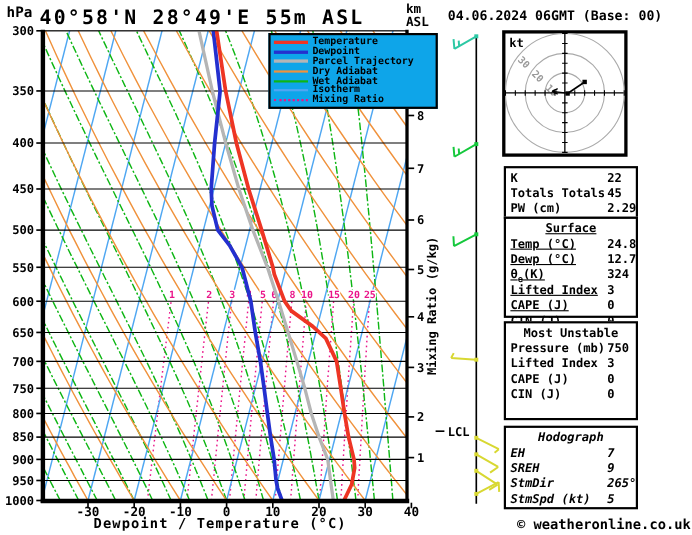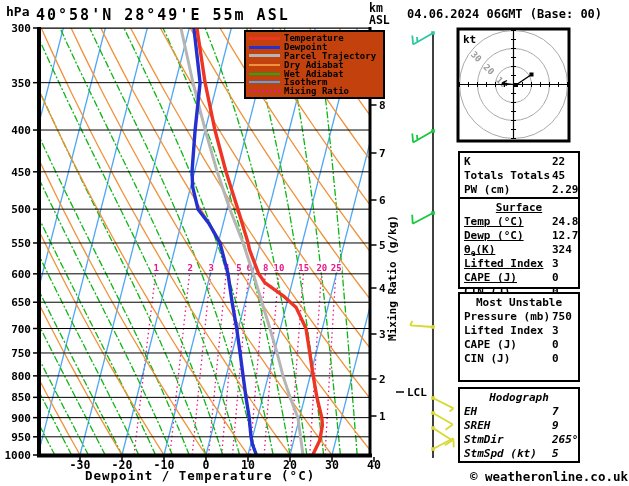--- a/index.html
+++ b/index.html
@@ -1,26 +1,26 @@
 <!DOCTYPE html>
 <html><head>
 <meta charset="utf-8">
 <style>
   html,body{margin:0;padding:0;background:#fff}
   .screen{position:relative;width:629px;height:486px;background:#fff;overflow:hidden;
           font-family:"DejaVu Sans Mono","Liberation Mono",monospace;color:#000}
   svg{position:absolute;left:0;top:0}
   .t{position:absolute;font-weight:bold;white-space:pre}
   .hpa{left:6px;top:4px;font-size:13px}
-  .title{left:36px;top:6px;font-size:15px;letter-spacing:2px}
+  .title{left:36px;top:6px;font-size:18px;letter-spacing:2px}
   .kmasl{left:369px;top:2px;font-size:11.5px;line-height:12px}
   .date{left:407px;top:7px;font-size:12px}
   .xlabel{left:85px;top:468px;width:240px;text-align:left;font-size:12.5px;letter-spacing:1px}
   .footer{left:430px;top:469px;width:198px;text-align:right;font-size:12.5px}
-  .legend{position:absolute;left:244px;top:30px;width:141px;border:2px solid #000;background:#c2410c;
+  .legend{position:absolute;left:244px;top:30px;width:154px;border:2px solid #000;background:#0ea5e9;
           padding:2px 0 1px 3px;z-index:5;box-sizing:border-box}
   .lrow{display:flex;align-items:center;height:8.8px;font-size:9px;font-weight:bold}
   .lline{width:31px;margin-right:4px;flex:none}
   .pbox{position:absolute;left:458px;width:122px;border:2px solid #000;background:#fff;
         box-sizing:border-box;padding-top:2px;z-index:4}
   .prow{position:relative;height:14px;font-size:11px;font-weight:bold;padding-left:4px}
   .pval{position:absolute;left:92px;top:0}
   .phead{height:14px;text-align:center;font-size:11px;font-weight:bold}
   sub{font-size:8px}
 </style>

